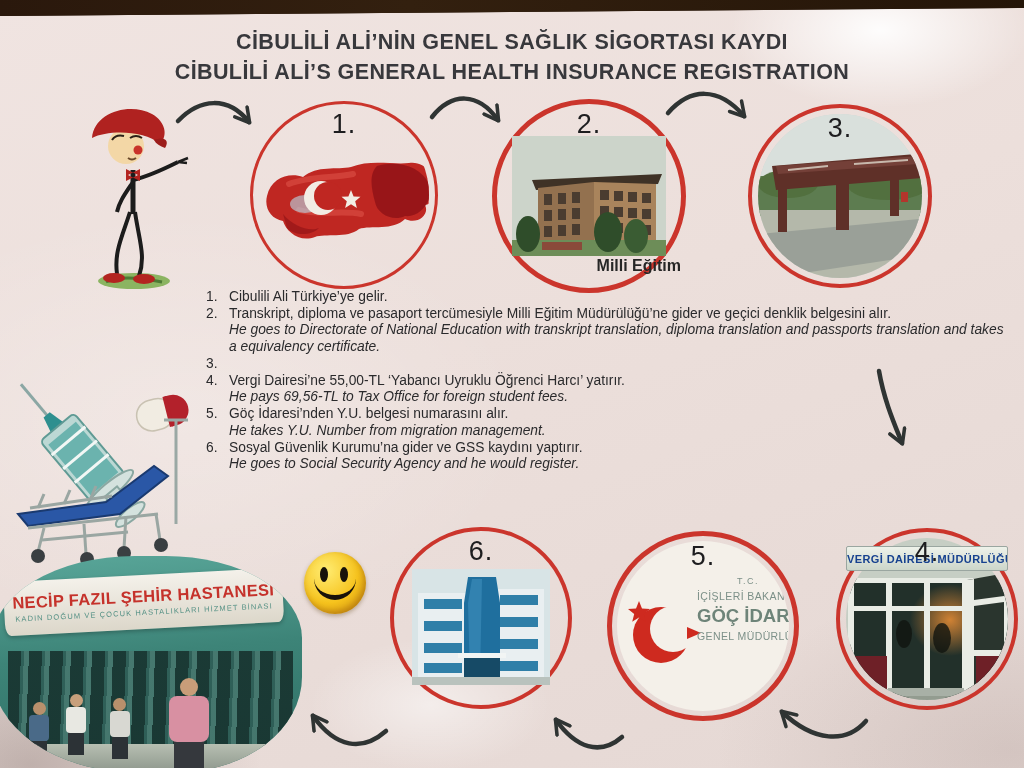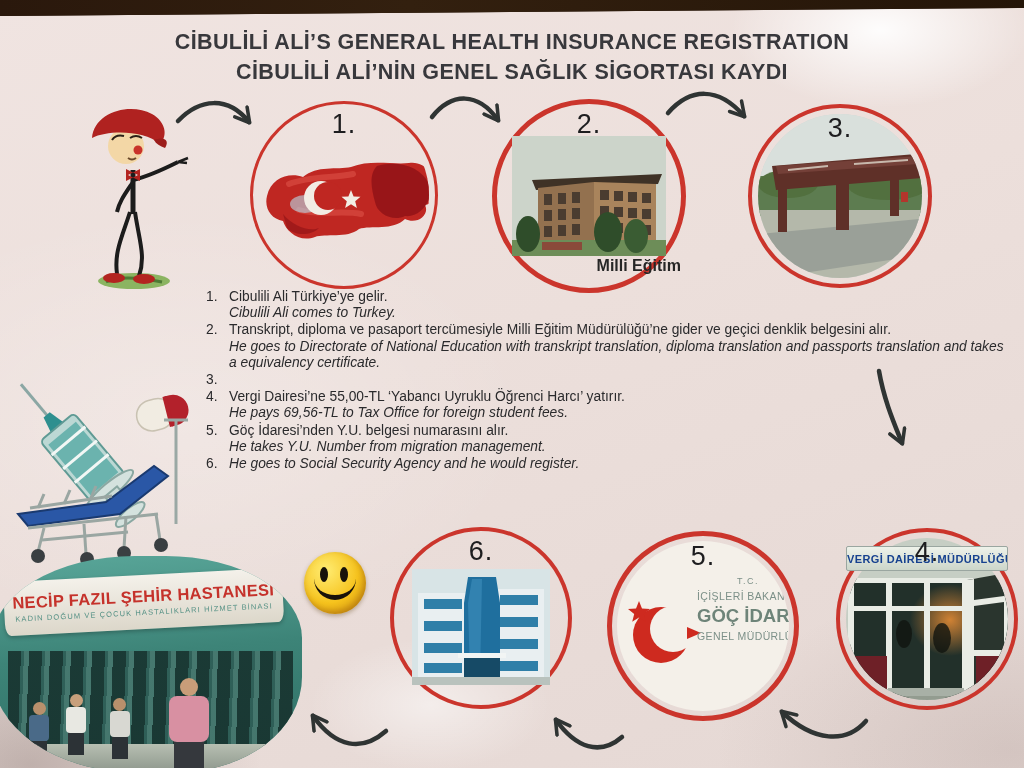--- a/index.html
+++ b/index.html
@@ -121,22 +121,22 @@
     background:linear-gradient(90deg,#2a180c,#33200f 40%,#241508);
     clip-path:polygon(0 0,1024px 0,1024px 8px,0 16px);}
   .art{position:absolute;}
 </style>
 </head>
 <body>
 
 <div class="paper">
 
   <div class="title">
+    <div>CİBULİLİ ALİ’NİN GENEL SAĞLIK SİGORTASI KAYDI</div>
     <div>CİBULİLİ ALİ’S GENERAL HEALTH INSURANCE REGISTRATION</div>
-    <div>CİBULİLİ ALİ’NİN GENEL SAĞLIK SİGORTASI KAYDI</div>
   </div>
 
   <div class="art" style="left:72px;top:92px;width:190px;height:200px;">
     <svg width="190" height="200" viewBox="0 0 190 200">
       <ellipse cx="62" cy="189" rx="36" ry="8" fill="#7fae53" opacity=".9"></ellipse>
       <path d="M34,190 Q50,182 90,190" stroke="#4d7a35" stroke-width="3" fill="none"></path>
       <path d="M58,120 C50,145 42,160 45,182" stroke="#1c1c1c" stroke-width="4" fill="none"></path>
       <path d="M63,120 C67,148 74,164 67,184" stroke="#1c1c1c" stroke-width="4" fill="none"></path>
       <ellipse cx="42" cy="186" rx="11" ry="5" fill="#b32420"></ellipse>
       <ellipse cx="72" cy="187" rx="11" ry="5" fill="#b32420"></ellipse>
@@ -315,21 +315,20 @@
     </div>
     <div class="tax-sign">VERGİ DAİRESİ MÜDÜRLÜĞÜ</div>
     <div class="num">4.</div>
   </div>
 
   <div class="steps">
     <div class="step-item">
       <span class="step-num">1.</span>
       <span class="step-text">
         <span class="tr-line">Cibulili Ali Türkiye’ye gelir.</span>
-        <span class="en-line">Cibulili Ali comes to Turkey.</span>
       </span>
     </div>
     <div class="step-item">
       <span class="step-num">2.</span>
       <span class="step-text">
         <span class="tr-line">Transkript, diploma ve pasaport tercümesiyle Milli Eğitim Müdürülüğü’ne gider ve geçici denklik belgesini alır.</span>
         <span class="en-line">He goes to Directorate of National Education with transkript translation, diploma translation and passports translation and takes a equivalency certificate.</span>
       </span>
     </div>
     <div class="step-item">
@@ -347,20 +346,21 @@
     <div class="step-item">
       <span class="step-num">5.</span>
       <span class="step-text">
         <span class="tr-line">Göç İdaresi’nden Y.U. belgesi numarasını alır.</span>
         <span class="en-line">He takes Y.U. Number from migration management.</span>
       </span>
     </div>
     <div class="step-item">
       <span class="step-num">6.</span>
       <span class="step-text">
+        <span class="tr-line">Sosyal Güvenlik Kurumu’na gider ve GSS kaydını yaptırır.</span>
         <span class="en-line">He goes to Social Security Agency and he would register.</span>
       </span>
     </div>
   </div>
 
   <div class="art" style="left:8px;top:356px;width:205px;height:212px;">
     <svg width="205" height="212" viewBox="0 0 205 212">
       <g transform="rotate(-40 70 90)">
         <line x1="66" y1="48" x2="66" y2="6" stroke="#8ba7a4" stroke-width="3"></line>
         <polygon points="58,62 74,62 70,46 62,46" fill="#2e8f8f"></polygon>

